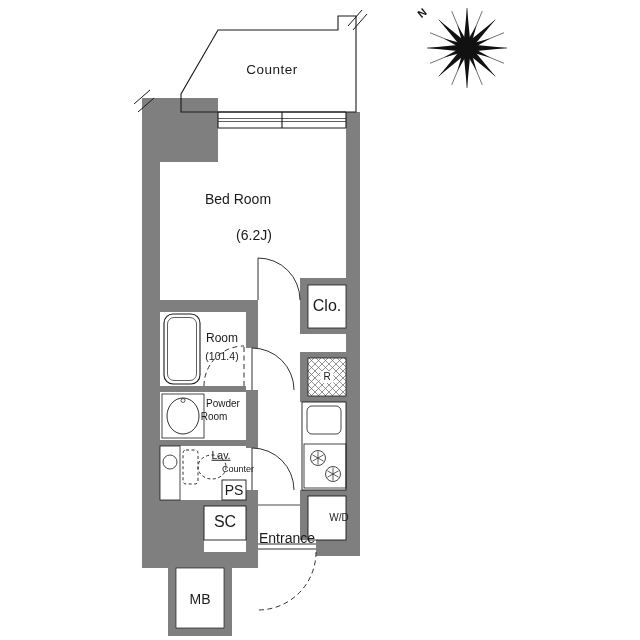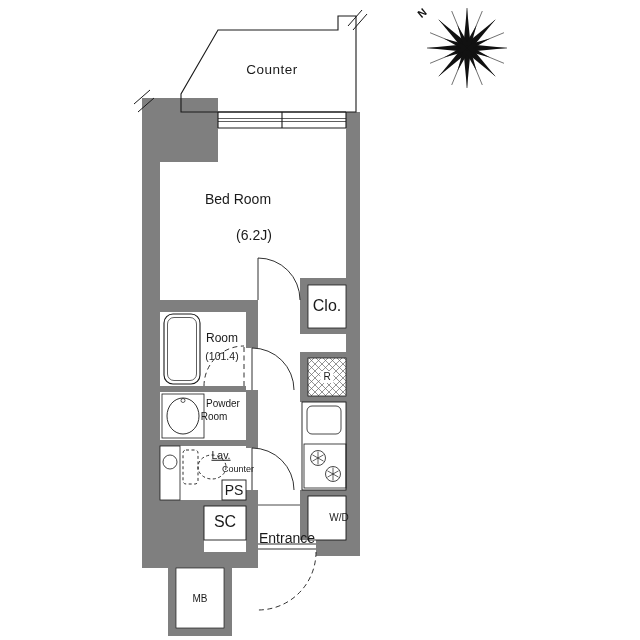--- a/index.html
+++ b/index.html
@@ -155,15 +155,15 @@
   <div class="label" style="left:238px;top:469px;font-size:9px;">Counter</div>
 
   <div class="label" style="left:234px;top:490px;font-size:14px;">PS</div>
 
   <div class="label" style="left:225px;top:522px;font-size:16px;">SC</div>
 
   <div class="label" style="left:287px;top:522px;font-size:14px;margin-top:16px;">Entrance</div>
 
   <div class="label" style="left:327px;top:518px;font-size:10px;margin-left:12px;">W/D</div>
 
-  <div class="label" style="left:200px;top:599px;font-size:10px;">MB</div>
+  <div class="label" style="left:200px;top:599px;font-size:14px;">MB</div>
 
 </div>
 
 </body></html>

